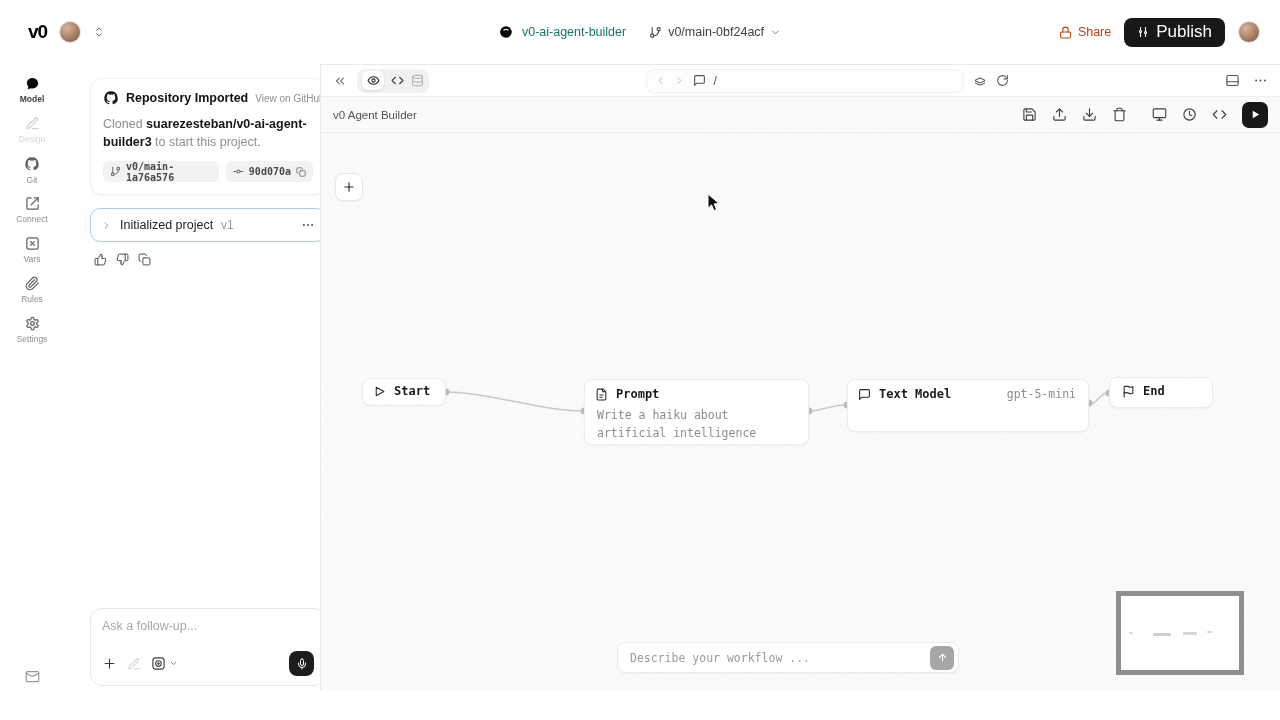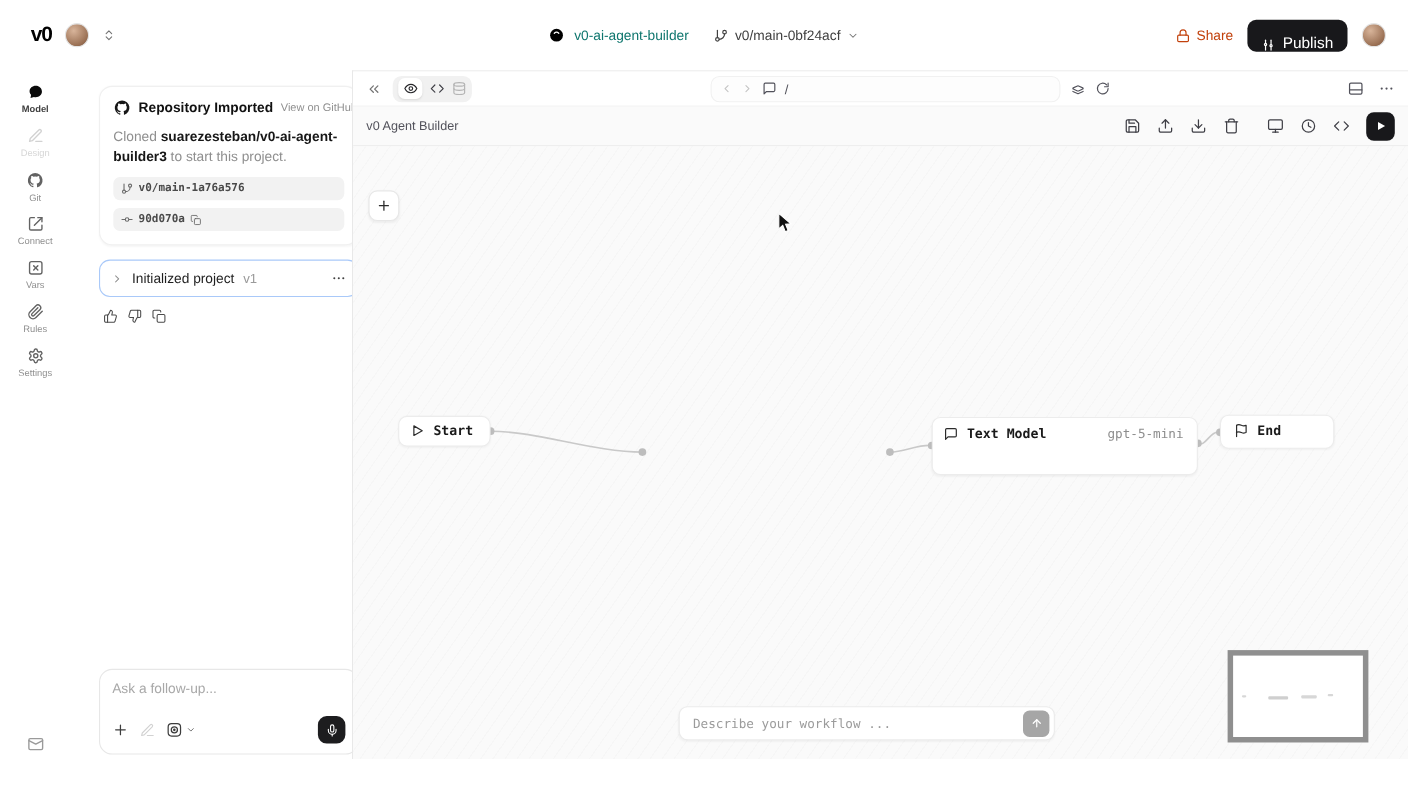--- a/index.html
+++ b/index.html
@@ -11,41 +11,41 @@
   
   .topbar { position:absolute; left:0; top:0; width:1280px; height:64px; display:flex; align-items:center; }
   .tb-left { position:absolute; left:28px; top:0; height:64px; display:flex; align-items:center; gap:12px; }
   .logo { font-size:19px; font-weight:800; letter-spacing:-1px; color:#000; }
   .avatar { width:22px; height:22px; border-radius:50%; background:radial-gradient(circle at 35% 30%, #d8b49a, #9a7054 70%, #6f4c38); border:1px solid #e2e2e2; }
   .tb-center { position:absolute; left:50%; top:0; transform:translateX(-50%); height:64px; display:flex; align-items:center; gap:9px; }
   .proj-name { font-size:12.5px; color:#0f766e; }
   .branch { display:flex; align-items:center; gap:6px; margin-left:14px; color:#404040; font-size:12.5px; }
   .tb-right { position:absolute; right:20px; top:0; height:64px; display:flex; align-items:center; gap:13px; }
   .share { display:flex; align-items:center; gap:6px; font-size:12.5px; color:#c2410c; cursor:pointer; }
-  .publish { display:flex; align-items:flex-end; gap:7px; background:#18181b; color:#fff; font-size:14px; font-weight:500; border:none; border-radius:8px; height:29px; padding:0 13px; cursor:pointer; }
+  .publish { display:flex; align-items:center; gap:7px; background:#18181b; color:#fff; font-size:17px; font-weight:500; border:none; border-radius:8px; height:29px; padding:0 13px; cursor:pointer; }
 
   
   .rail { position:absolute; left:0; top:64px; width:64px; height:626px; display:flex; flex-direction:column; align-items:center; padding-top:6px; }
   .rail-item { width:64px; height:40px; display:flex; flex-direction:column; align-items:center; justify-content:center; gap:3px; color:#636363; cursor:pointer; }
   .rail-item .rlabel { font-size:8.5px; color:#8f8f8f; }
   .rail-item.active { color:#0a0a0a; }
   .rail-item.active .rlabel { color:#404040; font-weight:600; }
   .rail-item.disabled { color:#d2d2d2; }
   .rail-item.disabled .rlabel { color:#d6d6d6; }
   .rail-mail { position:absolute; left:0; bottom:36px; width:64px; display:flex; justify-content:center; color:#9a9a9a; cursor:pointer; }
 
   
   .chat { position:absolute; left:80px; top:64px; width:256px; height:626px; display:flex; flex-direction:column; padding:14px 10px 4px 10px; }
   .repo-card { background:#fff; border:1px solid #f0f0f0; border-radius:12px; box-shadow:0 1px 2px rgba(0,0,0,.04); padding:11px 12px 12px; }
   .repo-head { display:flex; align-items:center; gap:7px; }
   .repo-title { font-size:12.5px; font-weight:700; color:#111; flex:1; white-space:nowrap; }
   .repo-link { display:flex; align-items:center; gap:3px; font-size:10px; color:#8f8f8f; cursor:pointer; white-space:nowrap; }
   .repo-body { margin-top:9px; font-size:12.5px; line-height:1.45; color:#8f8f8f; }
   .repo-body b { color:#171717; font-weight:700; }
-  .badges { display:flex; gap:7px; margin-top:10px;flex-direction:column; }
+  .badges { display:flex; gap:7px; margin-top:10px; }
   .badge { display:flex; align-items:center; gap:5px; background:#f2f2f2; border-radius:6px; height:21px; padding:0 7px; font-family:"DejaVu Sans Mono",monospace; font-size:10px; font-weight:700; color:#4a4a4a; cursor:pointer; }
   .badge .i { color:#6b6b6b; }
   .version-row { margin-top:13px; height:34px; border:1px solid #a9c9f9; border-radius:10px; display:flex; align-items:center; gap:8px; padding:0 10px; background:#fff; cursor:pointer; }
   .version-label { font-size:12.5px; color:#1f1f1f; }
   .version-tag { font-size:12px; color:#9a9a9a; flex:1; }
   .feedback { display:flex; gap:9px; margin-top:11px; padding-left:4px; color:#4a4a4a; }
   .feedback .i { cursor:pointer; }
   .composer { margin-top:auto; border:1px solid #e7e7e7; border-radius:12px; background:#fff; padding:10px 11px 9px; height:78px; display:flex; flex-direction:column; }
   .composer input { border:none; outline:none; font-size:12.5px; color:#171717; font-family:"Liberation Sans",sans-serif; width:100%; background:transparent; }
   .composer input::placeholder { color:#a8a8a8; }
@@ -526,20 +526,34 @@
         <div class="node-head">
           <span class="i">
             <svg width="13" height="13" viewBox="0 0 24 24" fill="none" stroke="currentColor" stroke-width="2" stroke-linejoin="round">
                 <polygon points="6 4 20 12 6 20"></polygon>
               </svg>
           </span>
           <span class="node-title">Start</span>
         </div>
       </div>
 
+      <div class="node" id="node-prompt">
+        <div class="node-head">
+          <span class="i">
+            <svg width="13" height="13" viewBox="0 0 24 24" fill="none" stroke="currentColor" stroke-width="2" stroke-linecap="round" stroke-linejoin="round">
+                <path d="M15 2H6a2 2 0 0 0-2 2v16a2 2 0 0 0 2 2h12a2 2 0 0 0 2-2V7Z"></path>
+                <path d="M14 2v5h5"></path>
+                <line x1="9" y1="13" x2="15" y2="13"></line>
+                <line x1="9" y1="17" x2="13" y2="17"></line>
+              </svg>
+          </span>
+          <span class="node-title">Prompt</span>
+        </div>
+        <div class="node-body">Write a haiku about artificial intelligence</div>
+      </div>
 
       <div class="node" id="node-model">
         <div class="node-head">
           <span class="i">
             <svg width="13" height="13" viewBox="0 0 24 24" fill="none" stroke="currentColor" stroke-width="2" stroke-linecap="round" stroke-linejoin="round">
                 <path d="M21 15a2 2 0 0 1-2 2H7l-4 4V5a2 2 0 0 1 2-2h14a2 2 0 0 1 2 2z"></path>
               </svg>
           </span>
           <span class="node-title">Text Model</span>
           <span class="node-meta">gpt-5-mini</span>

